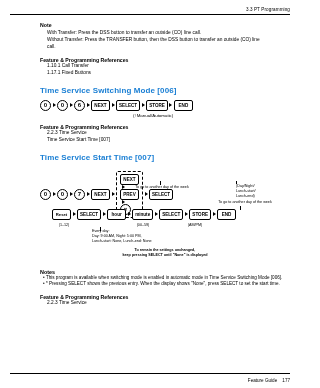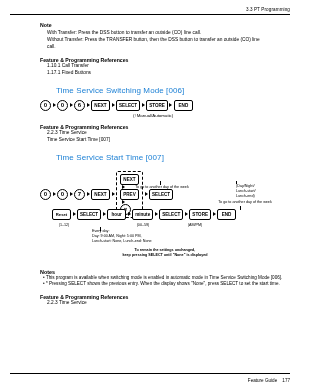--- a/index.html
+++ b/index.html
@@ -31,21 +31,21 @@
 
   .content{position:absolute;left:40px;top:22px;right:12px;}
 
   .note-label{font-size:5.2px;font-weight:bold;margin-bottom:2px;}
   .note-body{font-size:4.8px;line-height:1.45;margin-left:7px;}
 
   .sec-ref{font-size:5.2px;font-weight:bold;margin-top:6px;}
   .sec-ref-item{font-size:4.8px;margin-left:7px;line-height:1.45;}
 
   h2.title{
-    color:#1a7fd4;font-size:8px;margin:9px 0 5px 16px;font-weight:normal;
+    color:#1a7fd4;font-size:8px;margin:9px 0 5px 0;font-weight:bold;
     letter-spacing:.1px;
   }
 
   
   .row{display:flex;align-items:center;}
   .key{
     border:.8px solid #000;border-radius:2px;
     height:11px;min-width:11px;
     display:flex;align-items:center;justify-content:center;
     font-size:6px;font-weight:bold;background:#fff;

